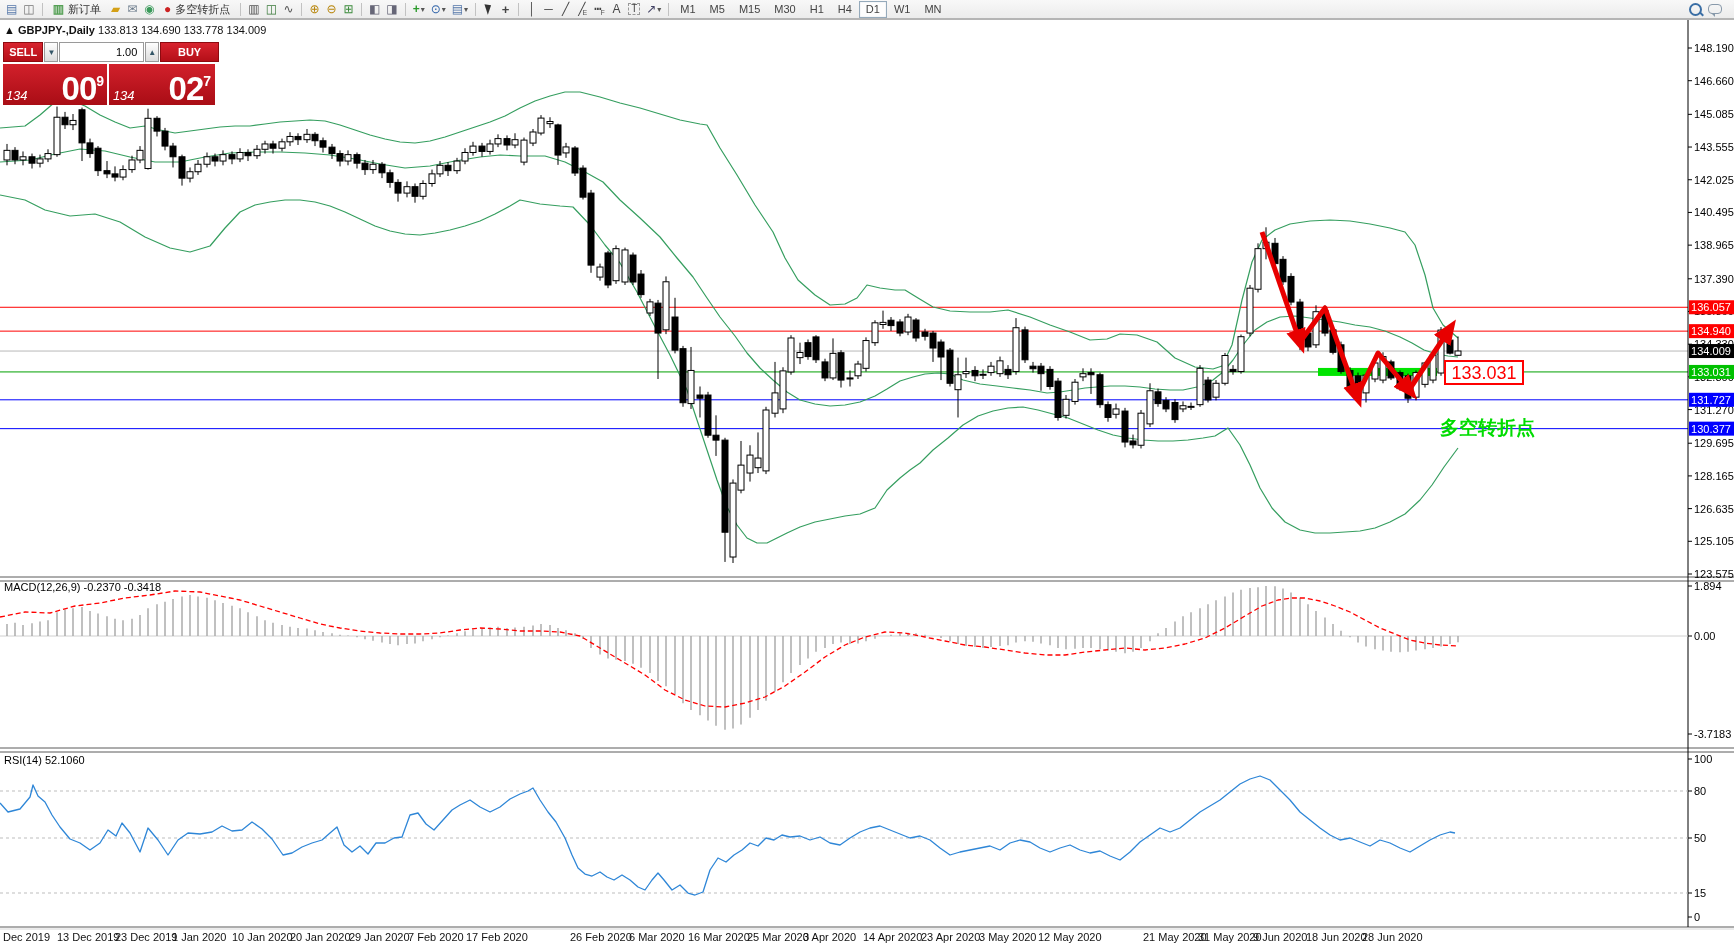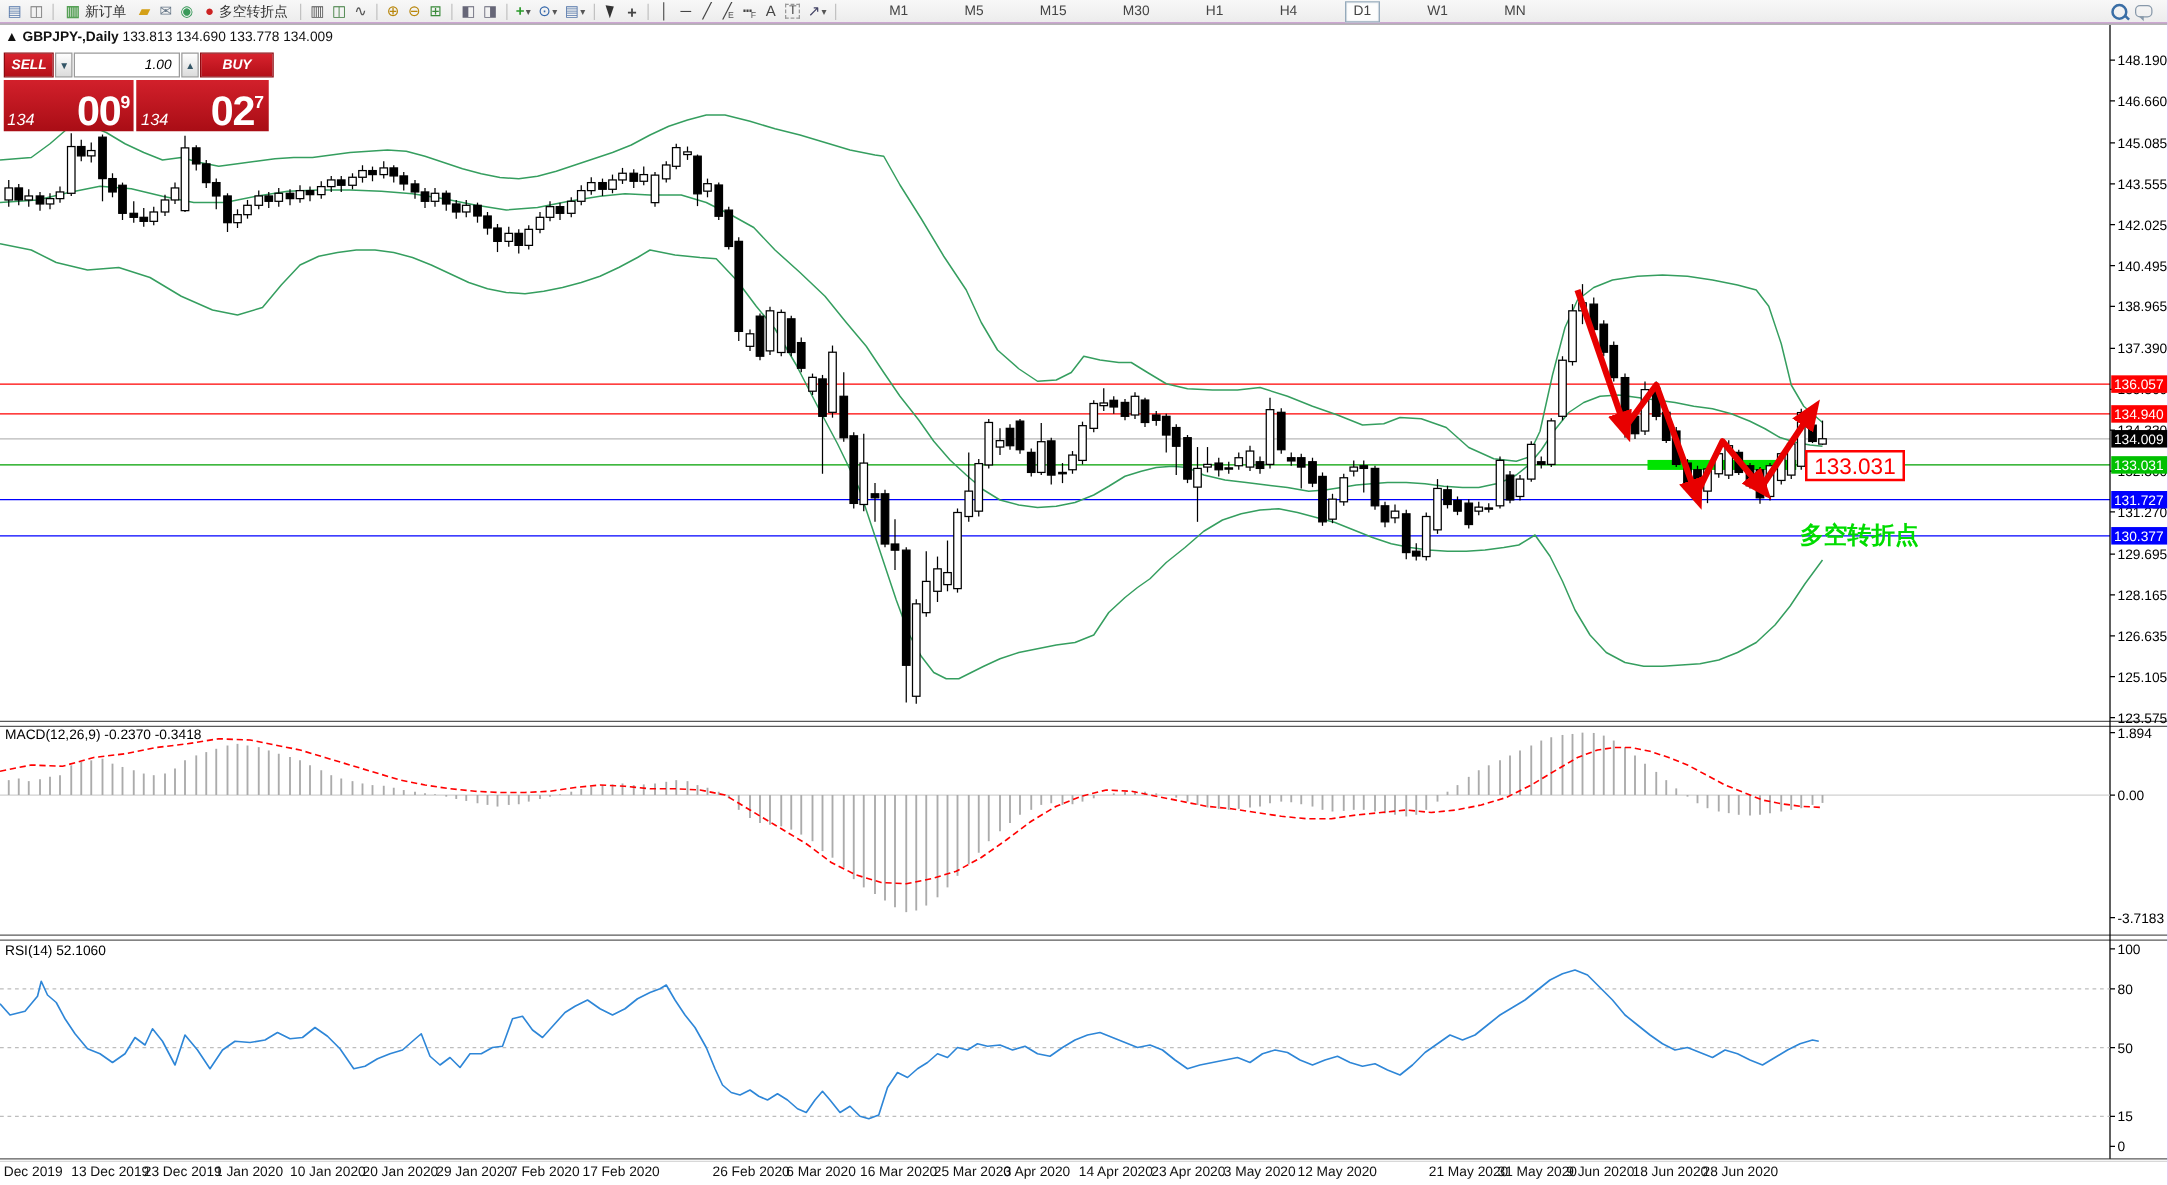--- a/index.html
+++ b/index.html
@@ -1,27 +1,27 @@
 <!DOCTYPE html>
 <html><head>
 <meta charset="utf-8">
 <style>
   html,body{margin:0;padding:0;background:#e8e8e8;}
-  .app{position:relative;width:1734px;height:948px;background:#d946ef;overflow:hidden;
+  .app{position:relative;width:1734px;height:948px;background:#a3a3a3;overflow:hidden;
        font-family:"Liberation Sans",sans-serif;-webkit-font-smoothing:antialiased;}
   
   .toolbar{position:absolute;top:0;left:0;width:1734px;height:19px;background:linear-gradient(#f8f8f8,#ececec);
            border-bottom:1px solid #b5b5b5;display:flex;align-items:center;padding:0 3px;box-sizing:border-box;
            font-size:11px;color:#333;z-index:50;}
   .tb{height:16px;min-width:17px;display:inline-flex;align-items:center;justify-content:center;
       border:1px solid transparent;border-radius:2px;padding:0 2px;box-sizing:border-box;white-space:nowrap;}
   .tb.txt{padding:0 5px;gap:4px;}
   .sep{width:1px;height:13px;background:#c2c2c2;margin:0 4px;flex:0 0 auto;}
   .caret{font-size:8px;color:#555;margin-left:1px;}
-  .tf{padding:0 6px;color:#444;height:15px;display:inline-flex;align-items:center;border:1px solid transparent;margin-left:31px;}
+  .tf{padding:0 6px;color:#444;height:15px;display:inline-flex;align-items:center;border:1px solid transparent;}
   .tf.active{background:#fdfdfd;border:1px solid #95aabb;box-shadow:0 0 1px #aabbcc inset;text-align:center;}
   .icon{display:inline-block;line-height:1;font-size:12px;}
   .i-monitor::before{content:"▤";color:#5577aa;}
   .i-mwatch::before{content:"◫";color:#777;}
   .i-neworder::before{content:"▥";color:#55a055;font-weight:bold;}
   .i-gold::before{content:"▰";color:#d4a017;}
   .i-mail::before{content:"✉";color:#6a7a8a;}
   .i-signal::before{content:"◉";color:#3a9a5a;}
   .i-auto::before{content:"●";color:#cc2222;}
   .i-barchart::before{content:"▥";color:#555;}
@@ -51,21 +51,21 @@
               transform:rotate(45deg);right:-4px;bottom:-1px;}
   .bubble{position:relative;width:12px;height:8px;border:1.5px solid #8899aa;border-radius:4px;}
   .bubble::after{content:"";position:absolute;left:2px;bottom:-4px;border-left:4px solid transparent;
                  border-top:4px solid #8899aa;}
   .mleft{margin-left:auto;}
   
   .symbolbar{position:absolute;left:4px;top:24px;font-size:11px;color:#111;z-index:40;background:rgba(255,255,255,.0);}
   .symbolbar b{font-weight:bold;}
   
   .tradepanel{position:absolute;left:3px;top:42px;z-index:45;width:216px;}
-  .tp-row1{display:flex;height:20px;gap:1px;font-style:italic;}
+  .tp-row1{display:flex;height:20px;gap:1px;}
   .btn-red{background:linear-gradient(#d8232e,#b40f18);color:#fff;display:flex;align-items:center;
            justify-content:center;font-size:11px;font-weight:bold;border:1px solid #8e0a10;box-sizing:border-box;}
   .tp-sell{width:44px;}
   .tp-buy{width:64px;}
   .tp-spin{width:15px;background:linear-gradient(#fefefe,#dcdcdc);border:1px solid #9a9a9a;color:#356;
            display:flex;align-items:center;justify-content:center;font-size:8px;box-sizing:border-box;}
   .tp-vol{width:92px;background:#fff;border:1px solid #9a9a9a;box-sizing:border-box;font-size:11px;
           display:flex;align-items:center;justify-content:flex-end;padding-right:6px;color:#000;}
   .tp-row2{display:flex;margin-top:2px;height:41px;}
   .tp-price{width:106px;background:linear-gradient(#d2202b,#a90d15);color:#fff;display:flex;align-items:flex-end;

